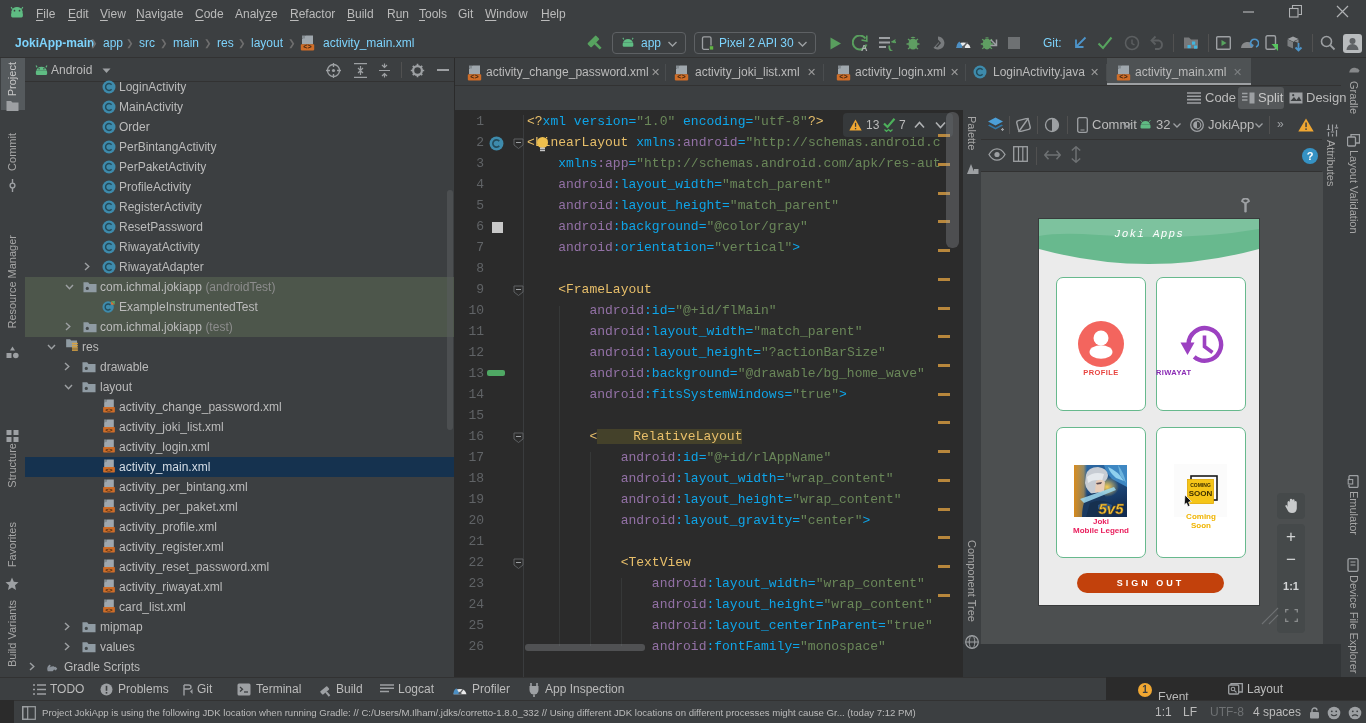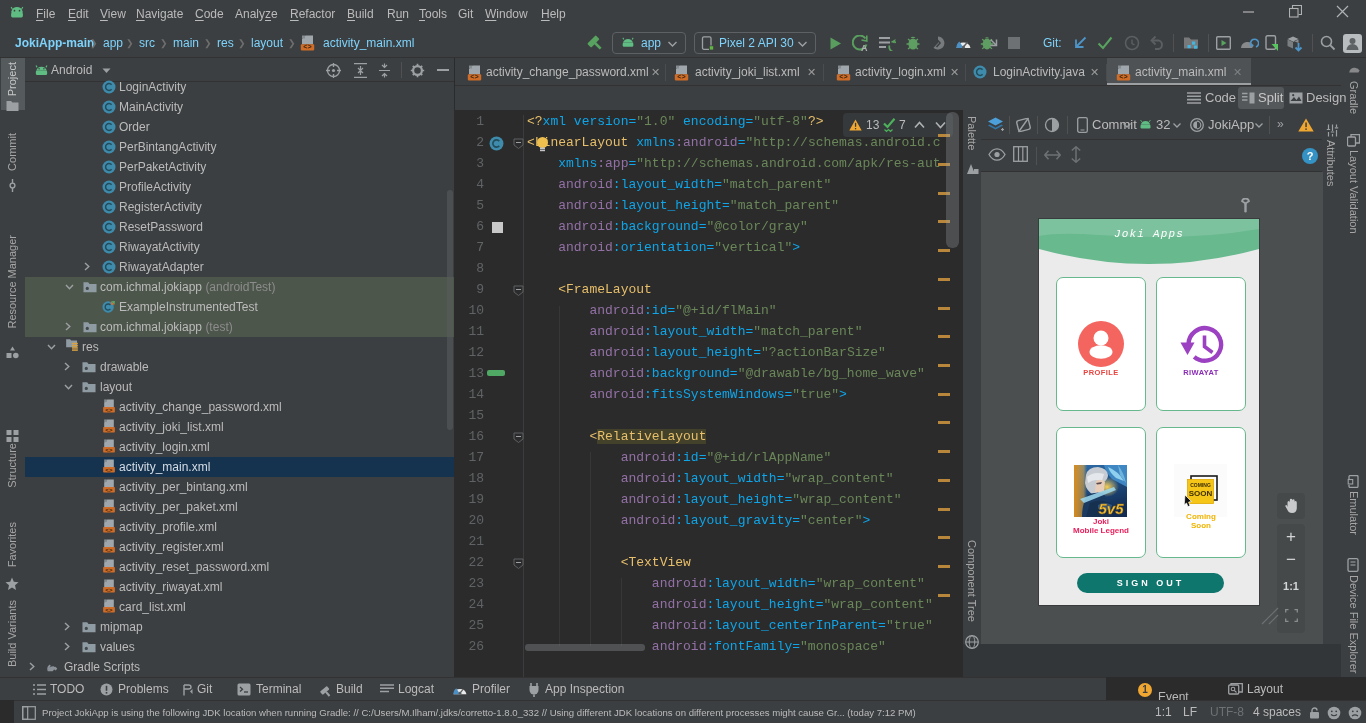--- a/index.html
+++ b/index.html
@@ -39,21 +39,21 @@
 .tab { position:absolute; top:0; height:28px; line-height:28px; font-size:12px; color:#bbbbbb; }
 .tabx { color:#9b9b9b; font-size:11px; }
 #subrow { position:absolute; left:455px; top:86px; width:886px; height:24px; background:#3c3f41; }
 #editor { position:absolute; left:455px; top:110px; width:508px; height:567px; background:#2b2b2b; overflow:hidden; }
 #gutter { position:absolute; left:0; top:1px; width:29px; text-align:right; color:#606366; font-family:"Liberation Mono", monospace; font-size:13px; line-height:21px; white-space:pre; }
 #code { position:absolute; left:72px; top:1px; font-family:"Liberation Mono", monospace; font-size:13px; line-height:21px; white-space:pre; color:#a9b7c6; }
 .tg { color:#e8bf6a; } 
 .ns { color:#9371a6; } 
 .an { color:#0ea5e9; } 
 .st { color:#6a8759; } 
-.hl { background:#44412a; }
+.hl { background:#44412a;padding-left:36px; }
 
 
 #design { position:absolute; left:963px; top:110px; width:378px; height:567px; background:#3c3f41; }
 #canvas { position:absolute; left:18px; top:62px; width:342px; height:472px; background:#4c4f50; }
 
 
 #toolwins { position:absolute; left:0; top:677px; width:1106px; height:23px; background:#3c3f41; border-top:1px solid #323232; }
 .twitem { position:absolute; top:0; height:23px; line-height:23px; font-size:12px; color:#bbbbbb; }
 #statusbar { position:absolute; left:0; top:700px; width:1366px; height:23px; background:#3c3f41; border-top:1px solid #323232;margin-left:14px; }
 .sbitem { position:absolute; top:0; height:23px; line-height:23px; font-size:12px; color:#bbbbbb; }
@@ -890,21 +890,21 @@
           <circle cx="23" cy="17" r="7.5" fill="#ffffff"></circle>
           <ellipse cx="23" cy="31" rx="11.5" ry="6.8" fill="#ffffff"></ellipse>
         </svg>
         <div class="abs" style="left:17px;top:149px;width:90px;text-align:center;font-size:7.5px;font-weight:bold;color:#e8433f;letter-spacing:0.4px;">PROFILE</div>
 
         <svg class="abs" style="left:141px;top:104px;" width="46" height="46" viewBox="0 0 46 46">
           <path d="M8.5 21 A16.3 16.3 0 1 1 14.2 33.8" fill="none" stroke="#9c41c1" stroke-width="4.4" stroke-linecap="butt"></path>
           <path d="M0.5 19.5 L14.5 19.5 L7.5 32 Z" fill="#9c41c1"></path>
           <path d="M24.5 12.5 V23.5 L32.5 29.5" fill="none" stroke="#9c41c1" stroke-width="3.6"></path>
         </svg>
-        <div class="abs" style="left:117px;top:149px;width:90px;text-align:center;font-size:7.5px;font-weight:bold;color:#8a2bb5;letter-spacing:0.4px;">RIWAYAT</div>
+        <div class="abs" style="left:117px;top:149px;width:90px;text-align:left;font-size:7.5px;font-weight:bold;color:#8a2bb5;letter-spacing:0.4px;">RIWAYAT</div>
 
         <svg class="abs" style="left:35px;top:246px;" width="53" height="52" viewBox="0 0 53 52">
           <defs>
             <linearGradient id="mlbg" x1="0" y1="0" x2="0.3" y2="1">
               <stop offset="0" stop-color="#2f6da8"></stop>
                 <stop offset="0.55" stop-color="#1d4a7e"></stop>
                 <stop offset="1" stop-color="#122c51"></stop>
             </linearGradient>
             <linearGradient id="mlor" x1="0" y1="0" x2="1" y2="0">
               <stop offset="0" stop-color="#d88a1c"></stop>
@@ -937,21 +937,21 @@
         <div class="abs" style="left:135px;top:245px;width:53px;height:53px;background:#fbfbfb;"></div>
         <svg class="abs" style="left:135px;top:245px;" width="53" height="53" viewBox="0 0 53 53">
           <rect x="17" y="12" width="26" height="24" fill="none" stroke="#1a1a1a" stroke-width="1.6"></rect>
           <rect x="13.5" y="15.5" width="26" height="24" fill="#f5c518" stroke="#e0a800" stroke-width="0.8"></rect>
           <text x="26.5" y="23" font-size="5" font-weight="bold" fill="#3c3000" text-anchor="middle" font-family="Liberation Sans">COMING</text>
           <text x="26.5" y="32" font-size="8" font-weight="bold" fill="#3c3000" text-anchor="middle" font-family="Liberation Sans">SOON</text>
           <path d="M11 31 L17.5 37.5 L14.6 38.1 L16 41.8 L13.9 42.6 L12.5 39 L10.2 41 Z" fill="#111111" stroke="#ffffff" stroke-width="0.7"></path>
         </svg>
         <div class="abs" style="left:117px;top:294px;width:90px;text-align:center;font-size:8px;font-weight:bold;color:#f0b400;line-height:8.5px;">Coming<br>Soon</div>
 
-        <div class="abs" style="left:38px;top:354px;width:147px;height:20px;background:#0f766e;border-radius:10px;text-align:center;font-size:9px;font-weight:bold;color:#ffffff;letter-spacing:3px;line-height:20px;">SIGN OUT</div>
+        <div class="abs" style="left:38px;top:354px;width:147px;height:20px;background:#c2410c;border-radius:10px;text-align:center;font-size:9px;font-weight:bold;color:#ffffff;letter-spacing:3px;line-height:20px;">SIGN OUT</div>
       </div>
 
       <div class="abs" style="left:296px;top:321px;width:28px;height:26px;background:#45494a;border-radius:4px;"></div>
       <svg class="abs" style="left:303px;top:326px;" width="15" height="16" viewBox="0 0 15 16">
           <path d="M3.5 9 V4.5 Q3.5 3 4.7 3 Q5.8 3 5.8 4.5 V2 Q5.8 0.7 7 0.7 Q8.2 0.7 8.2 2 V2.5 Q8.2 1.2 9.4 1.2 Q10.6 1.2 10.6 2.5 V4 Q10.6 3 11.7 3 Q12.8 3 12.8 4.5 V10 Q12.8 15 8 15 Q4.5 15 3.5 12 L1.5 8.5 Q1 7.5 2 7 Q3 6.6 3.5 9 Z" fill="#c8cacb"></path>
         </svg>
       <div class="abs" style="left:296px;top:352px;width:28px;height:109px;background:#45494a;border-radius:4px;"></div>
       <div class="abs" style="left:296px;top:355px;width:28px;text-align:center;font-size:17px;color:#d3d5d6;">+</div>
       <div class="abs" style="left:296px;top:378px;width:28px;text-align:center;font-size:17px;color:#d3d5d6;">−</div>
       <div class="abs" style="left:296px;top:408px;width:28px;text-align:center;font-size:11px;font-weight:bold;color:#d3d5d6;">1:1</div>

